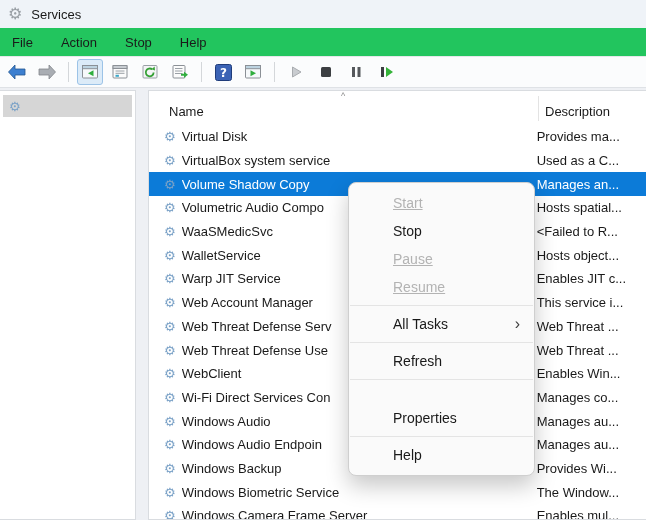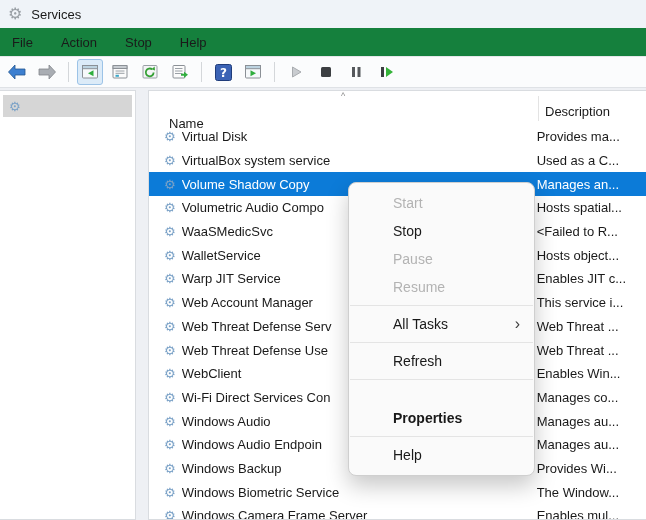--- a/index.html
+++ b/index.html
@@ -11,21 +11,21 @@
   
   .titlebar{
     position:absolute;left:0;top:0;width:100%;height:28px;
     background:#eff3f8;display:flex;align-items:center;gap:9px;padding-left:8px;box-sizing:border-box;
     font-size:13px;
   }
   .app-gear{font-size:16px;color:#9aa0a6;line-height:1;}
   
   .menubar{
     position:absolute;left:0;top:28px;width:100%;height:29px;
-    background:#15803d;border-bottom:1px solid #e4e7ea;box-sizing:border-box;
+    background:#22c55e;border-bottom:1px solid #e4e7ea;box-sizing:border-box;
     display:flex;align-items:center;padding-left:12px;font-size:13px;
   }
   .mb-item{padding:4px 14px 4px 0;margin-right:14px;cursor:default;}
   
   .toolbar{
     position:absolute;left:0;top:57px;width:100%;height:31px;
     background:#fbfcfd;border-bottom:1px solid #dfe2e6;box-sizing:border-box;
     display:flex;align-items:center;padding-left:4px;gap:4px;
   }
   .tbtn{width:26px;height:26px;display:flex;align-items:center;justify-content:center;border:1px solid transparent;border-radius:3px;box-sizing:border-box;}
@@ -41,39 +41,39 @@
   .tree-item{
     margin:4px 3px 0 3px;height:22px;display:flex;align-items:center;gap:7px;
     background:#d6d6d6;padding-left:6px;font-size:13px;
   }
   .gear{color:#7ba2c7;font-size:13px;line-height:1;}
   .main-panel{
     position:absolute;left:148px;top:2px;right:0;bottom:0;background:#fff;
     border:1px solid #d9dce0;border-right:none;box-sizing:border-box;overflow:hidden;
   }
   .list-header{position:relative;height:34px;font-size:13px;}
-  .hdr-name{position:absolute;left:20px;top:13px;margin-top:12px;}
+  .hdr-name{position:absolute;left:20px;top:13px;}
   .hdr-desc{position:absolute;left:396px;top:13px;}
   .sort-caret{position:absolute;left:192px;top:0;font-size:9px;color:#8b8b8b;}
   .col-divider{position:absolute;left:389px;top:5px;height:25px;width:1px;background:#e3e3e3;}
   .rows{position:absolute;left:0;top:34px;right:0;bottom:0;overflow:hidden;}
   .srow{height:23.7px;display:flex;align-items:center;font-size:13px;white-space:nowrap;}
   .srow .gear{margin-left:15px;flex:none;}
   .srow .rname{margin-left:6px;width:347px;flex:none;overflow:hidden;}
   .srow .rdesc{flex:1;overflow:hidden;padding-left:8px;}
   .srow.selected{color:#fff;}
   
   .context-menu{
     position:absolute;left:348px;top:94px;width:187px;box-sizing:border-box;
     background:#fafafa;border:1px solid #cfcfcf;border-radius:8px;
     box-shadow:0 10px 22px rgba(0,0,0,.22);padding:6px 0;z-index:10;font-size:14px;
   }
   .mi{height:28px;display:flex;align-items:center;padding:0 14px 0 44px;color:#191919;cursor:default;}
-  .mi.disabled{color:#b3b3b3;}
-  .mi.bold{font-weight:bold;margin-top:24px;}
+  .mi.disabled{color:#b3b3b3;text-decoration:underline;}
+  .mi.bold{font-weight:normal;margin-top:24px;}
   .mi .mi-label{flex:1;}
   .mi .mi-chevron{font-size:16px;color:#404040;line-height:1;}
   .menu-sep{height:1px;background:#e4e4e4;margin:4px 1px;}
 </style>
 </head>
 <body>
 
 <div class="titlebar">
   <span class="app-gear">⚙</span>
   <span>Services</span>

